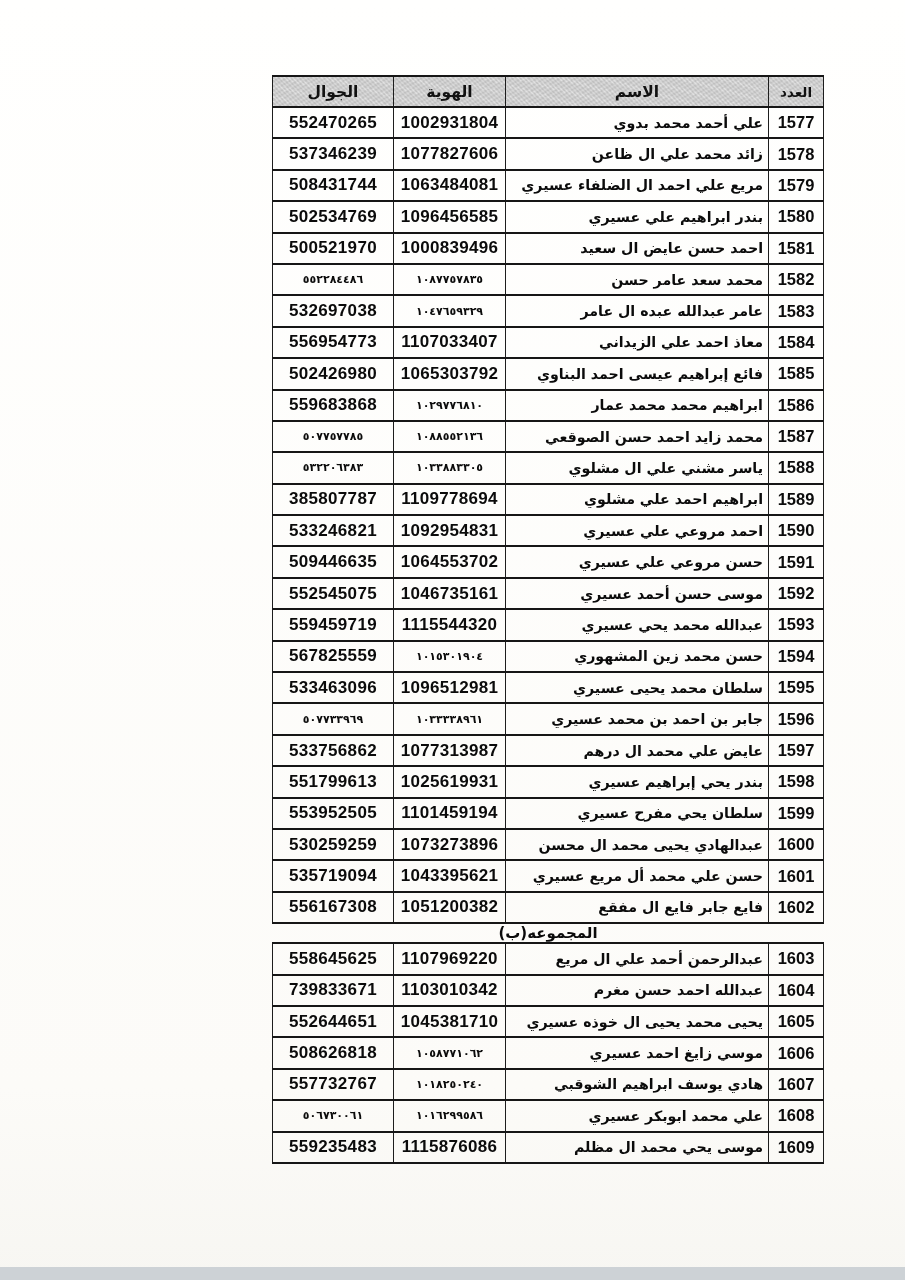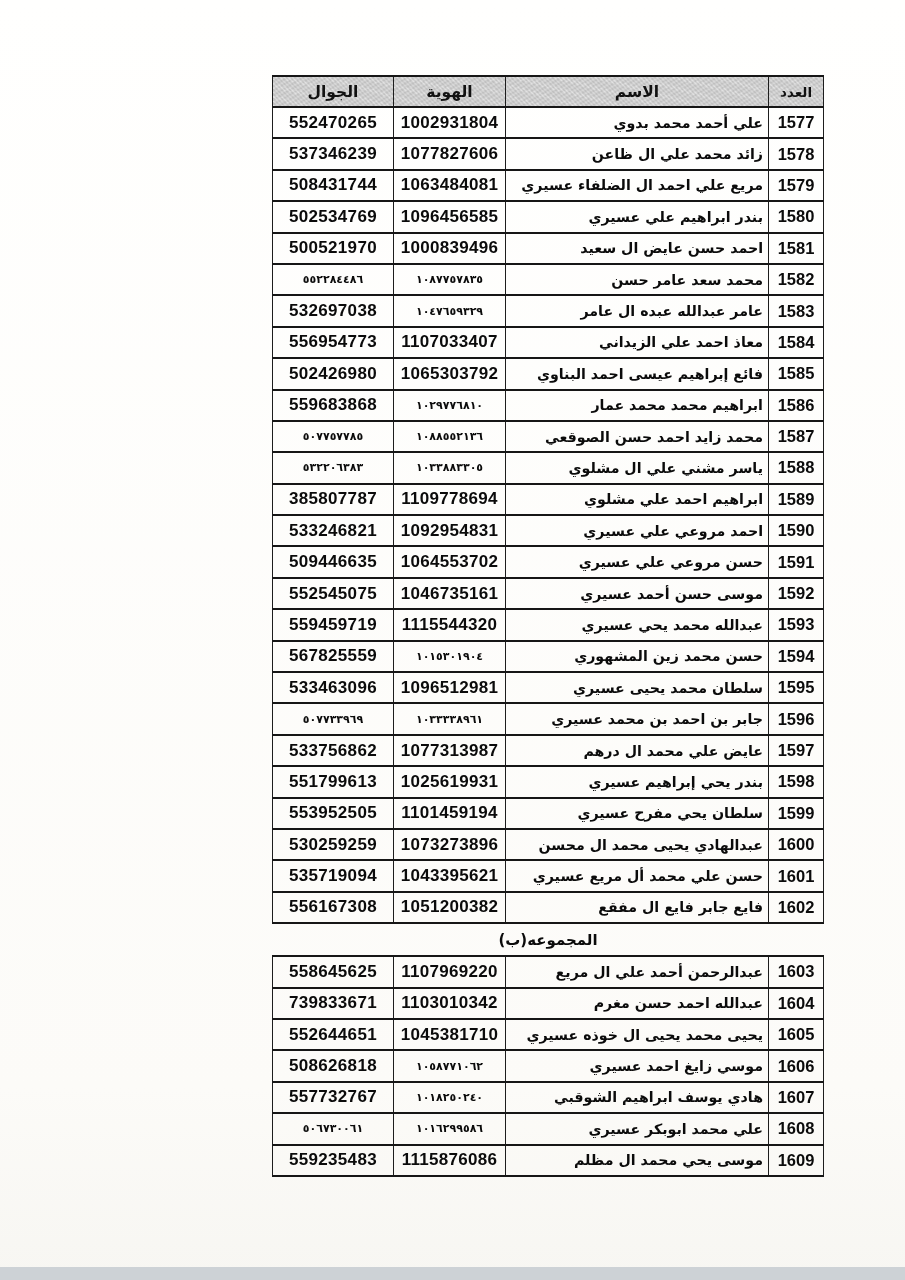--- a/index.html
+++ b/index.html
@@ -36,21 +36,21 @@
     border-top: 2px solid #161616;
     border-bottom: 2px solid #161616;
     border-right: 1.5px solid #1d1d1d;
     border-left: 1.5px solid #1d1d1d;
     padding: 0;
     overflow: hidden;
     white-space: nowrap;
   }
   thead tr { height: 31px; }
   tbody tr { height: 31.4px; }
-  tbody tr.group { height: 33px; }
+  tbody tr.group { height: 20px; }
 
   th {
     background-color: #d3d3d3;
     background-image:
       repeating-linear-gradient(47deg, rgba(255,255,255,0.25) 0 1px, rgba(0,0,0,0.05) 1px 3px),
       repeating-linear-gradient(-31deg, rgba(255,255,255,0.12) 0 2px, rgba(0,0,0,0.04) 2px 4px);
     font-weight: bold;
     font-size: 15.5px;
     color: #111;
     vertical-align: middle;

